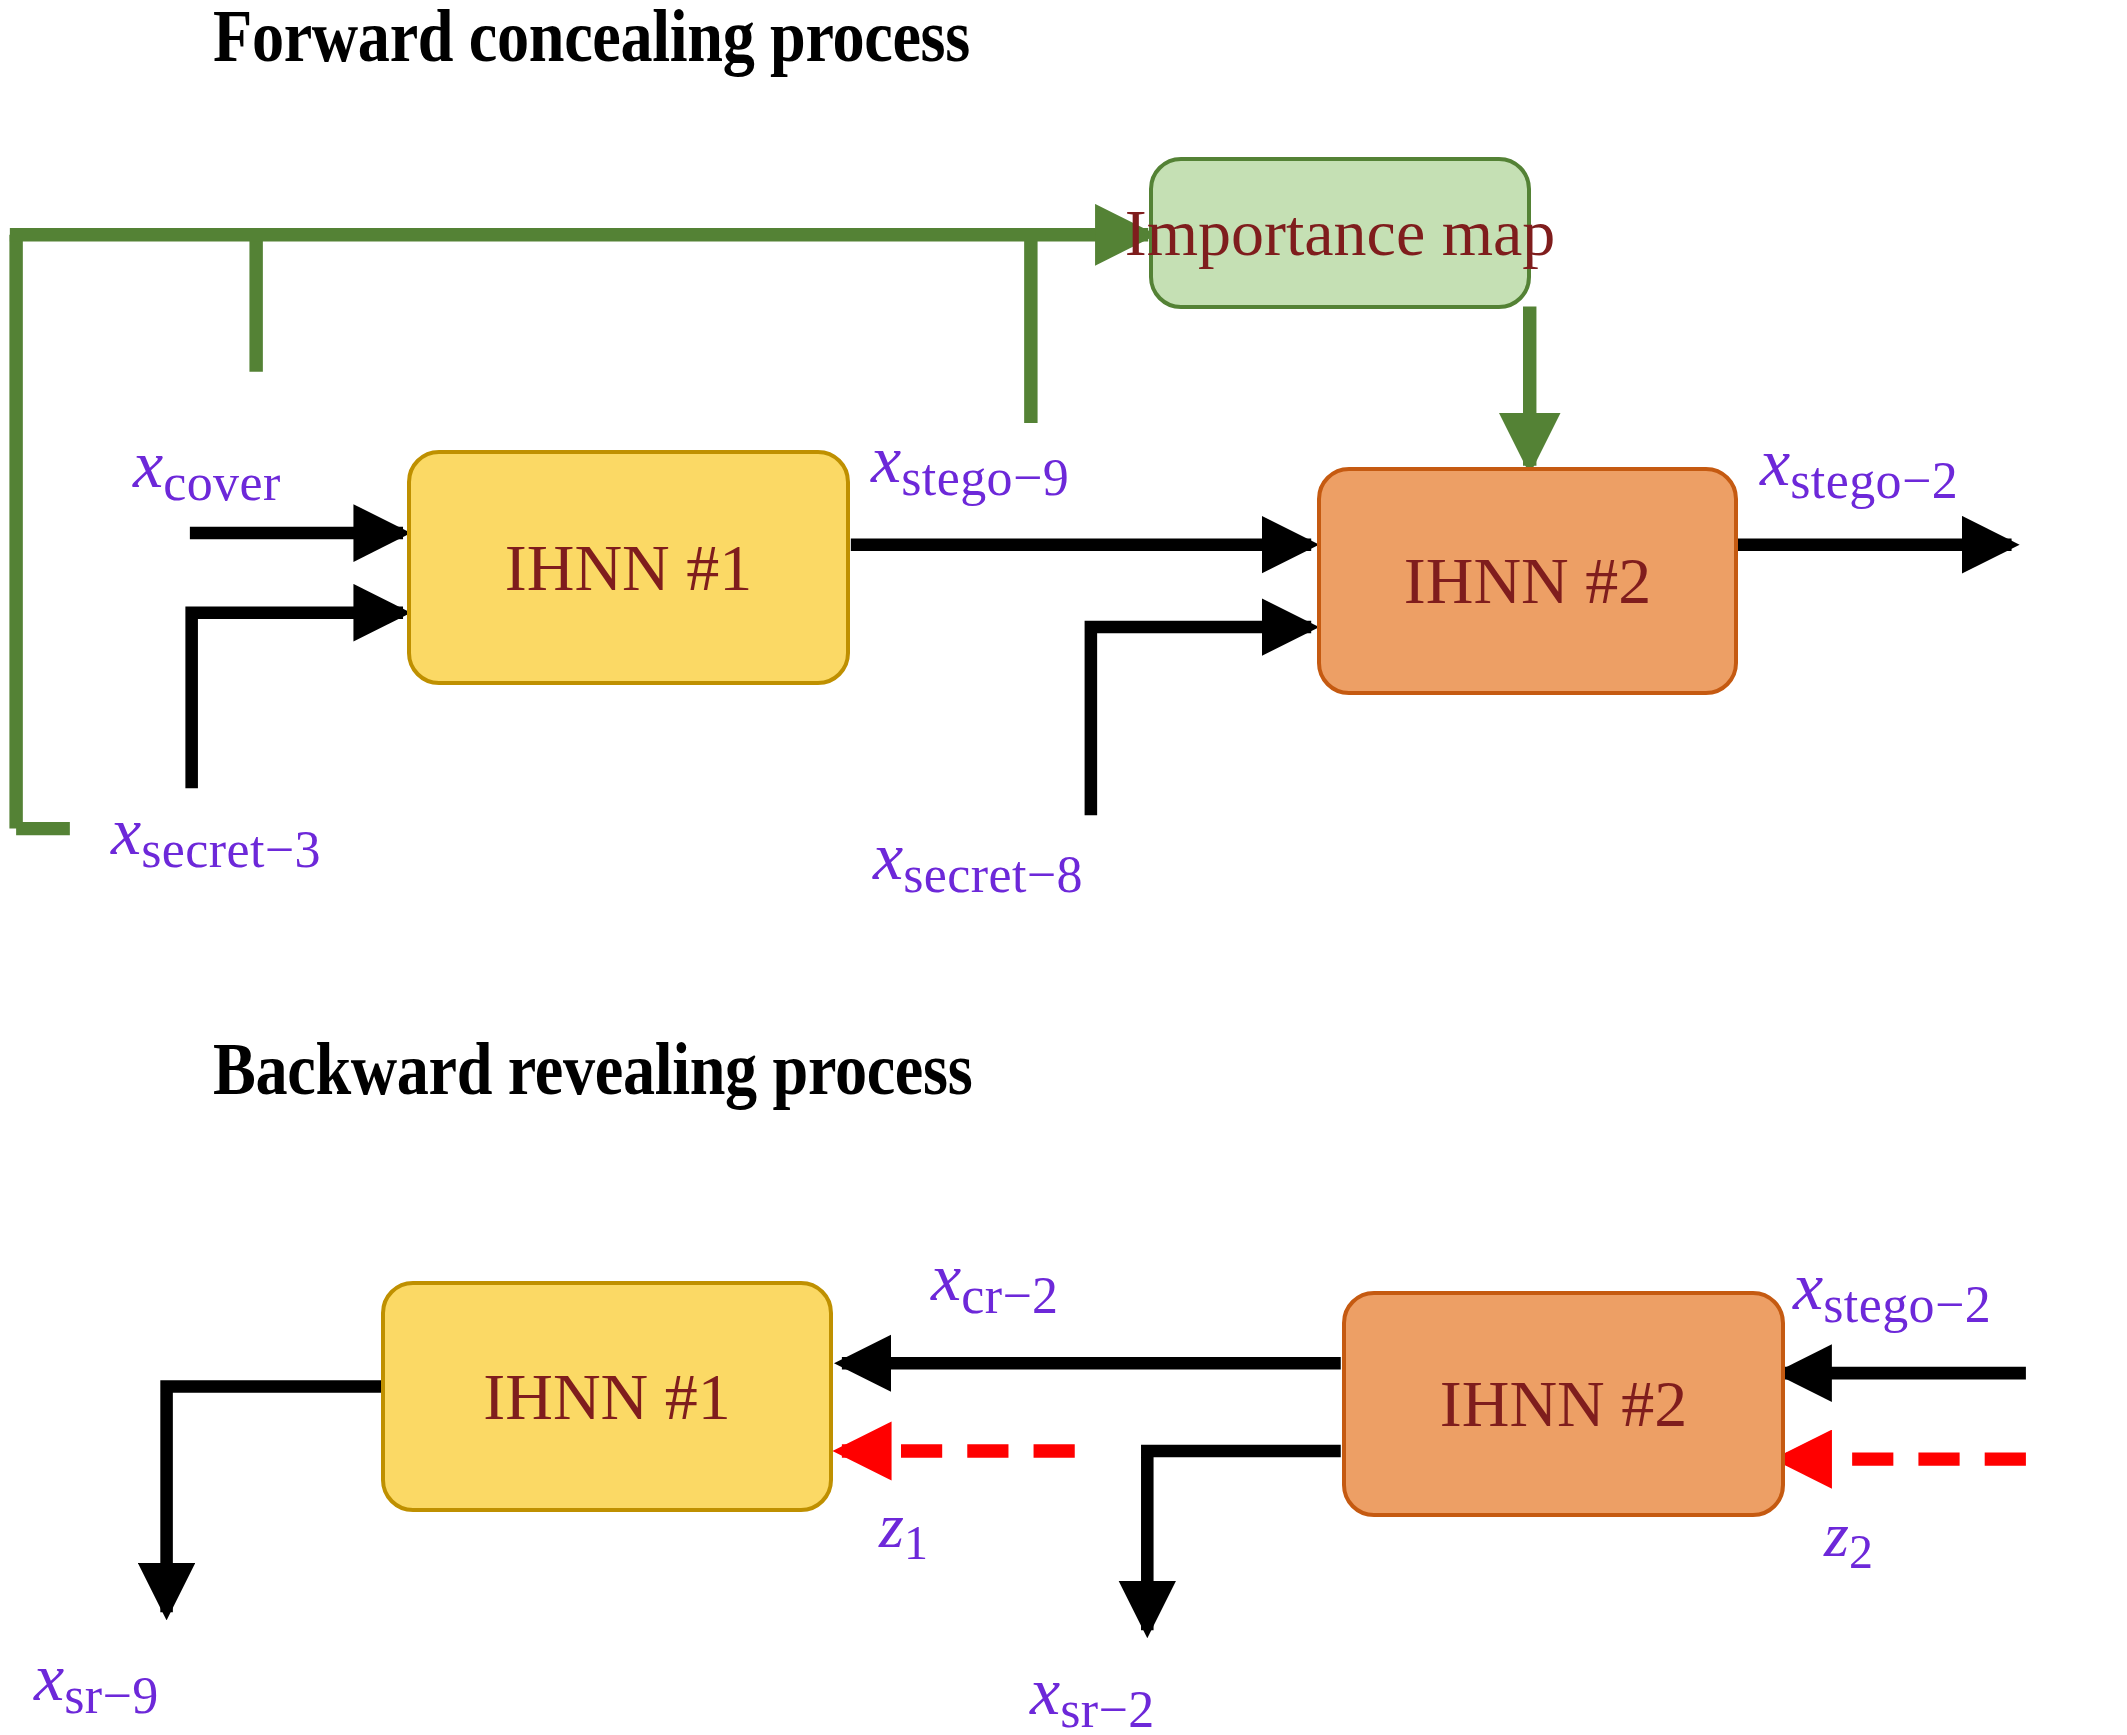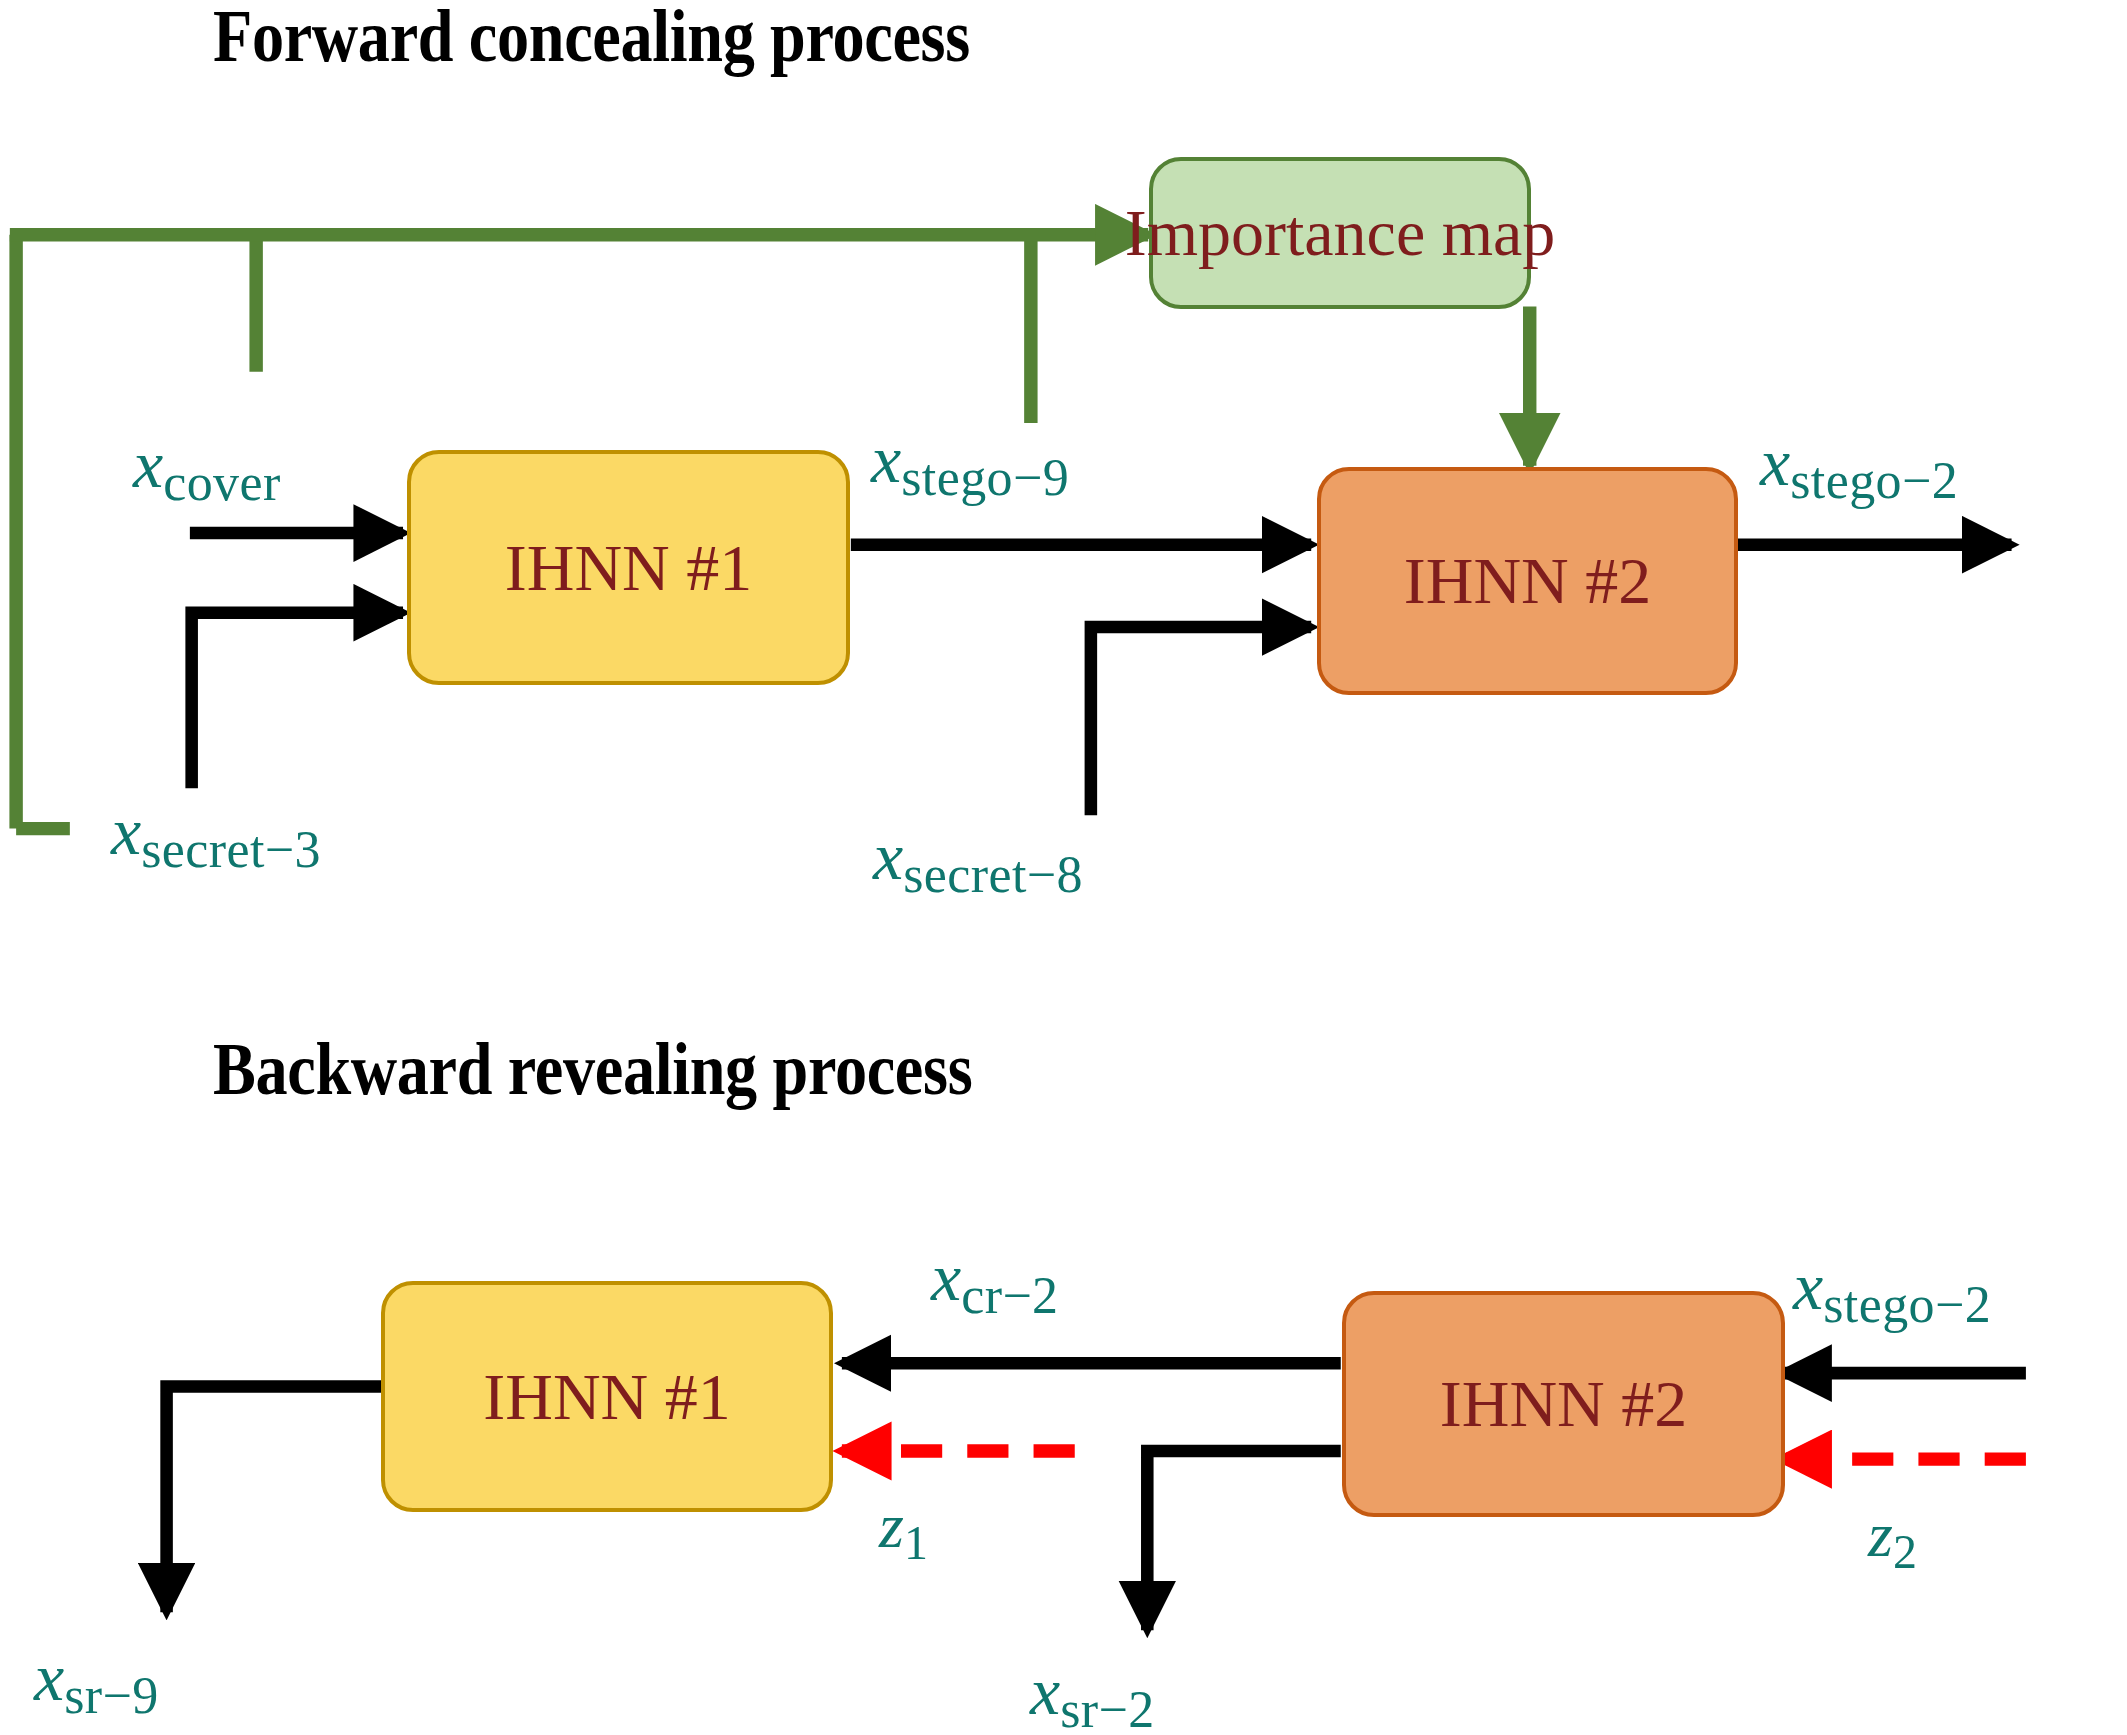--- a/index.html
+++ b/index.html
@@ -60,21 +60,21 @@
   .nodebox span {
     font-family: "Liberation Serif", serif;
     font-size: 66px;
     color: #7f1d1d;
     white-space: nowrap;
     line-height: 1;
   }
   .mathlabel {
     position: absolute;
     font-family: "Liberation Serif", serif;
-    color: #0f766e;
+    color: #6d28d9;
     white-space: nowrap;
     line-height: 1;
   }
   .mathlabel .var {
     font-style: italic;
     font-size: 68px;
   }
   .mathlabel .sub {
     font-style: normal;
     font-size: 52px;
@@ -221,21 +221,21 @@
   </div>
 
   <div class="mathlabel" style="left:1793px; top:1252px;">
     <span class="var">x</span><span class="sub">stego−2</span>
   </div>
 
   <div class="mathlabel small" style="left:879px; top:1494px;">
     <span class="var">z</span><span class="sub">1</span>
   </div>
 
-  <div class="mathlabel small" style="left:1868px; top:1503px;">
+  <div class="mathlabel small" style="left:1824px; top:1503px;">
     <span class="var">z</span><span class="sub">2</span>
   </div>
 
   <div class="mathlabel" style="left:34px; top:1643px;">
     <span class="var">x</span><span class="sub">sr−9</span>
   </div>
 
   <div class="mathlabel" style="left:1030px; top:1657px;">
     <span class="var">x</span><span class="sub">sr−2</span>
   </div>

